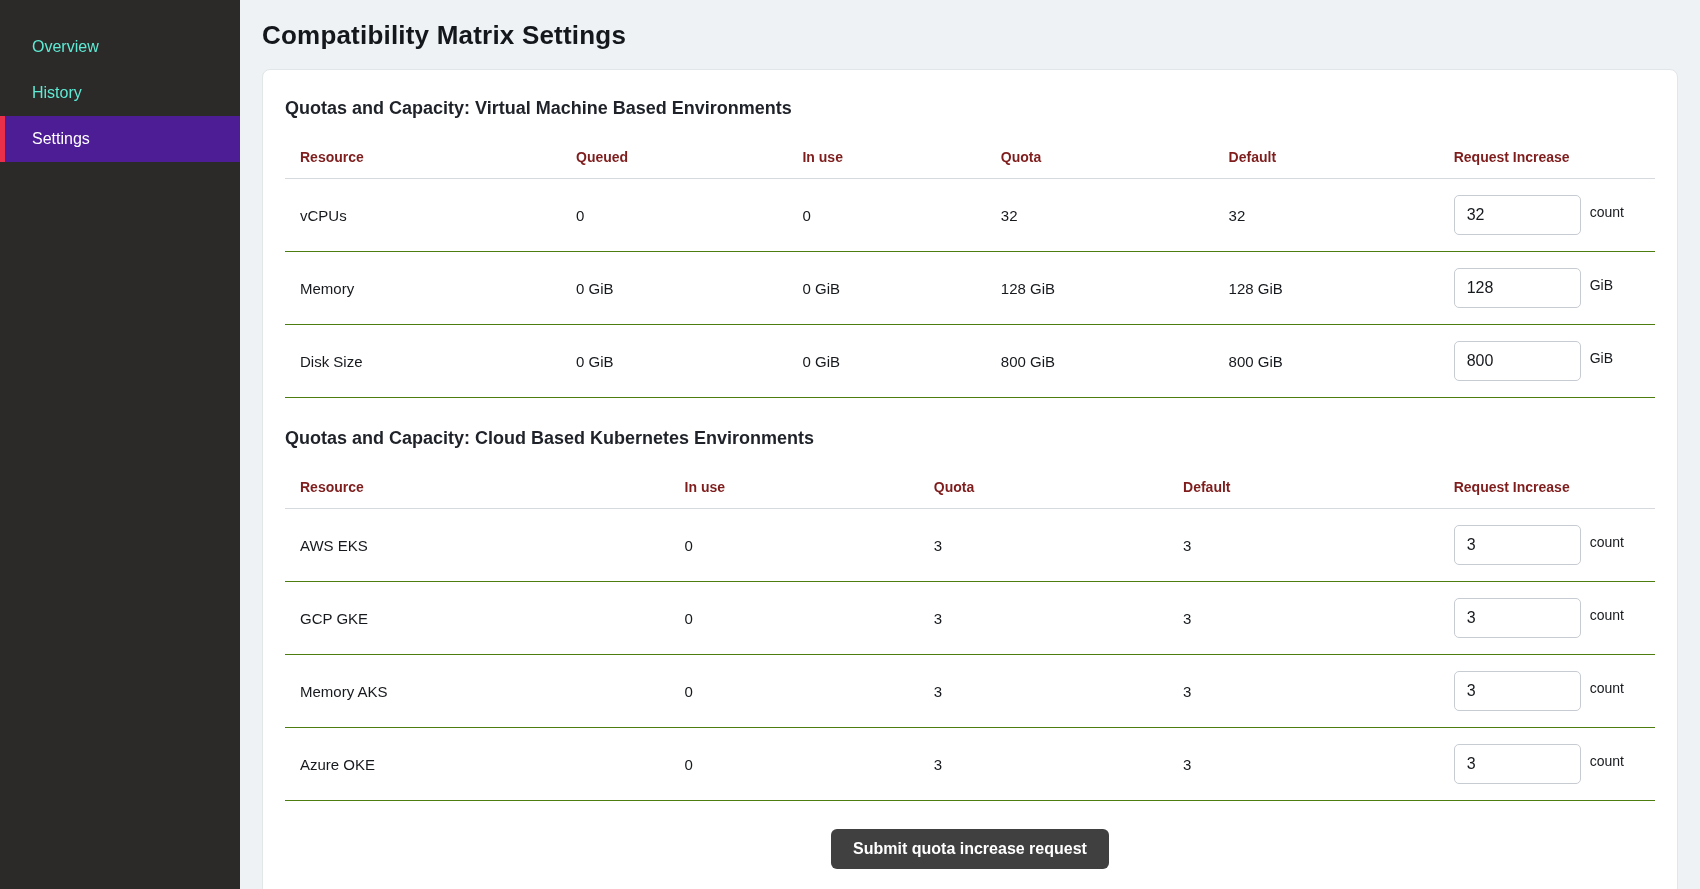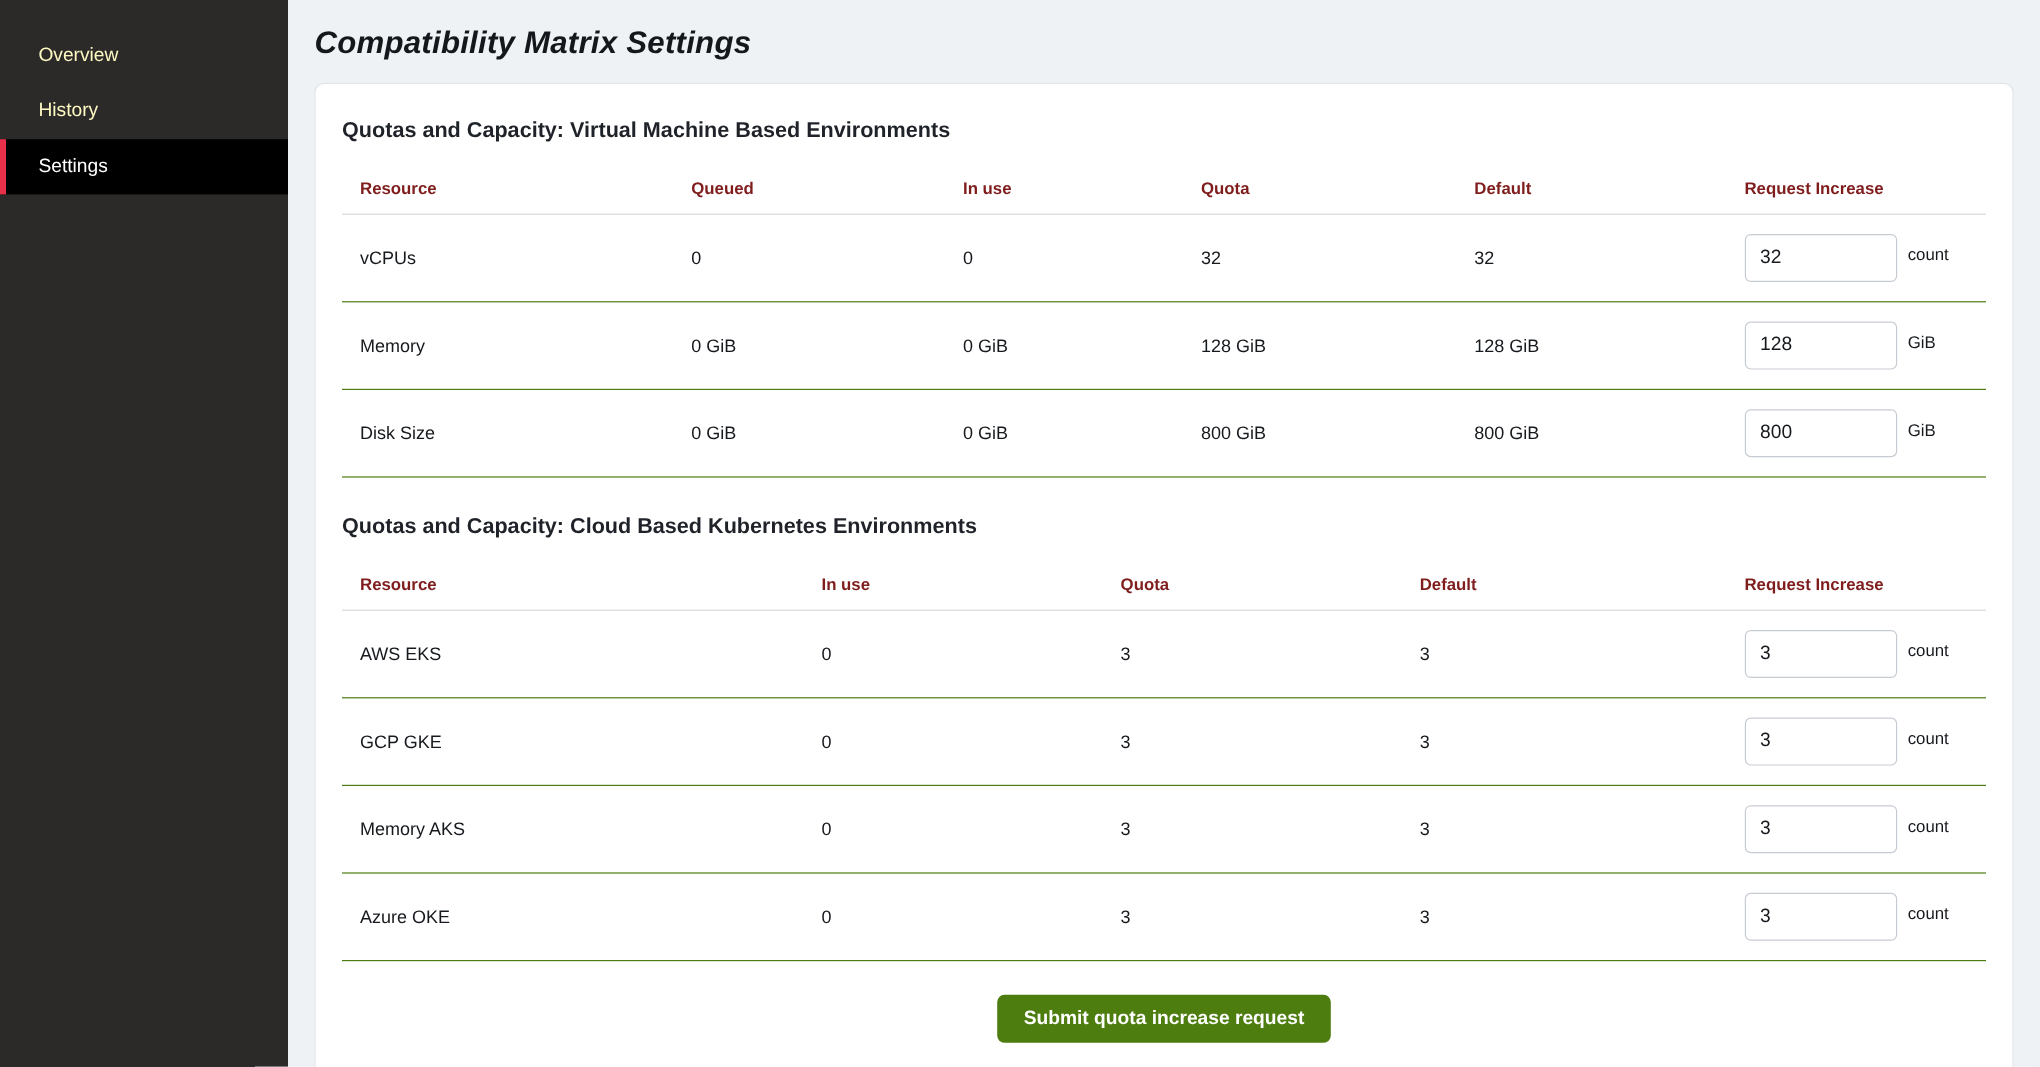--- a/index.html
+++ b/index.html
@@ -18,44 +18,43 @@
     flex-shrink:0;
     background:#2b2a29;
     padding-top:24px;
   }
   .side-item {
     height:46px;
     display:flex;
     align-items:center;
     padding-left:27px;
     font-size:16px;
-    color:#fef9c3;
+    color:#5eead4;
     cursor:pointer;
     border-left:5px solid transparent;
   }
   .side-item.active {
-    background:#000000;
+    background:#4c1d95;
     color:#ffffff;
     border-left-color:#e8304a;
     text-align:center;
   }
 
   
   .main {
     flex:1;
     padding:16px 22px 16px 22px;
     min-width:0;
   }
   .page-title {
     font-size:26px;
     font-weight:700;
     color:#14171b;
     margin:4px 0 18px 0;
     letter-spacing:0.2px;
-    font-style:italic;
   }
   .card {
     background:#ffffff;
     border:1px solid #e1e6e9;
     border-radius:8px;
     padding:20px 22px 26px 22px;
   }
 
   
   .section-title-row {
@@ -100,21 +99,21 @@
     padding:0 12px;
     color:#16191d;
     font-family:"Liberation Sans", sans-serif;
     background:#fff;
   }
   .unit { font-size:14px; color:#16191d; position:relative; top:-3px; }
 
   
   .submit-wrap { display:flex; justify-content:center; padding-top:28px; }
   .submit-btn {
-    background:#4d7c0f;
+    background:#404040;
     color:#ffffff;
     border:none;
     border-radius:6px;
     font-size:16px;
     font-weight:700;
     padding:11px 22px;
     cursor:pointer;
     font-family:"Liberation Sans", sans-serif;
   }
 </style>

